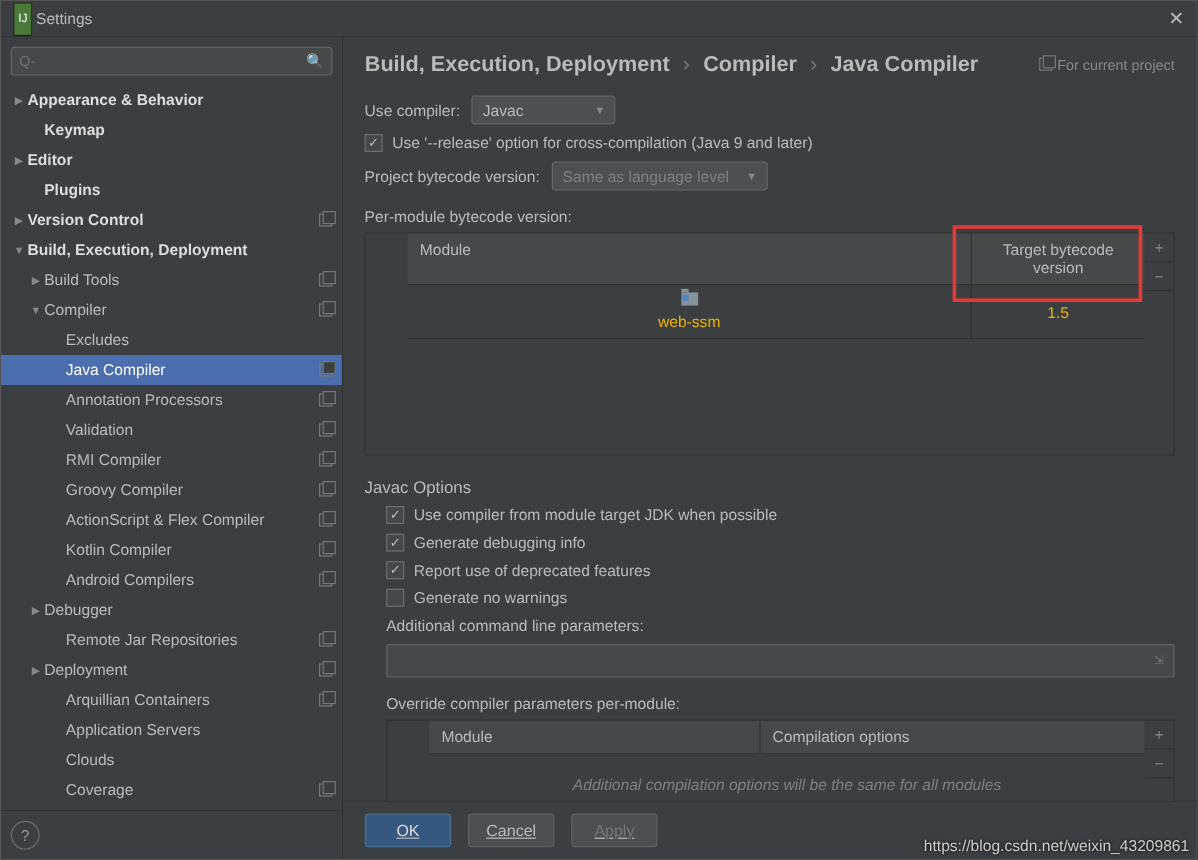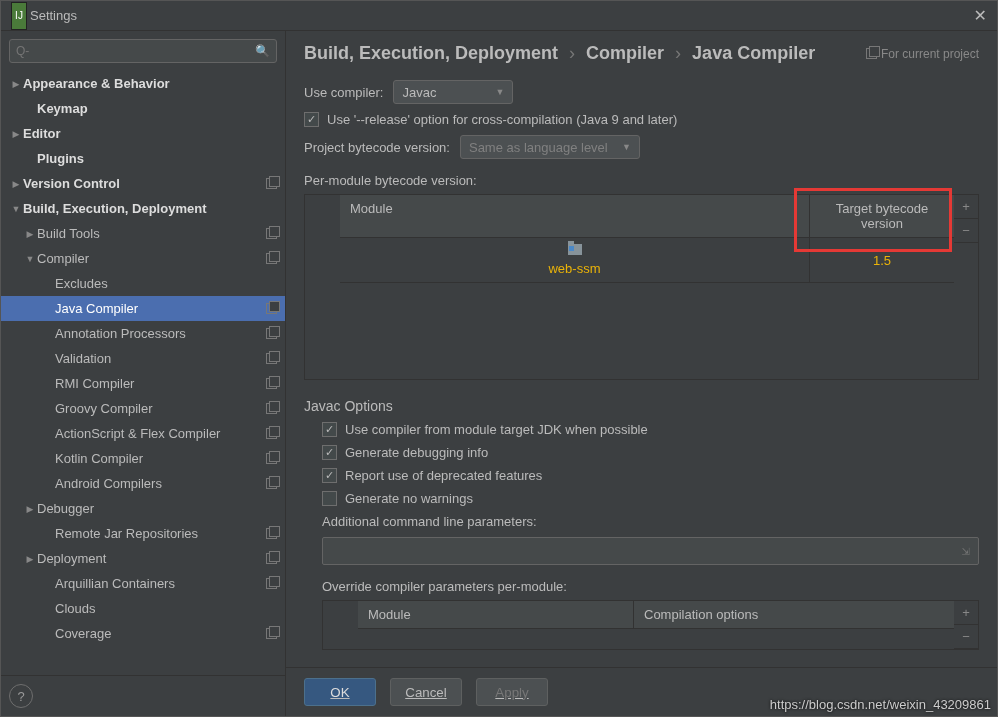--- a/index.html
+++ b/index.html
@@ -186,20 +186,24 @@
             <span class="lbl">Deployment</span>
             <span class="proj copy-ic"></span>
           </div>
           <div class="tree-item ind2">
             <span class="arrow"></span>
             <span class="lbl">Arquillian Containers</span>
             <span class="proj copy-ic"></span>
           </div>
           <div class="tree-item ind2">
             <span class="arrow"></span>
+            <span class="lbl">Application Servers</span>
+          </div>
+          <div class="tree-item ind2">
+            <span class="arrow"></span>
             <span class="lbl">Clouds</span>
           </div>
           <div class="tree-item ind2">
             <span class="arrow"></span>
             <span class="lbl">Coverage</span>
             <span class="proj copy-ic"></span>
           </div>
         </div>
       <div class="help-row">
         <div class="help-btn">?</div>
@@ -287,20 +291,23 @@
           <div class="text-input">
               <span class="exp-ic">⇲</span>
             </div>
           <div class="section-label">Override compiler parameters per-module:</div>
           <div class="table-wrap">
             <div class="table-inner">
               <div class="table-hdr">
                 <div class="th col2a">Module</div>
                 <div class="th col2b">Compilation options</div>
               </div>
+              <div class="table2-body">
+                <div class="empty-msg" style="flex:1">Additional compilation options will be the same for all modules</div>
+              </div>
             </div>
             <div class="tbl-actions">
               <div class="act">+</div>
               <div class="act">−</div>
             </div>
           </div>
         </div>
       </div>
       <div class="footer">
         <button class="btn primary">OK</button>

